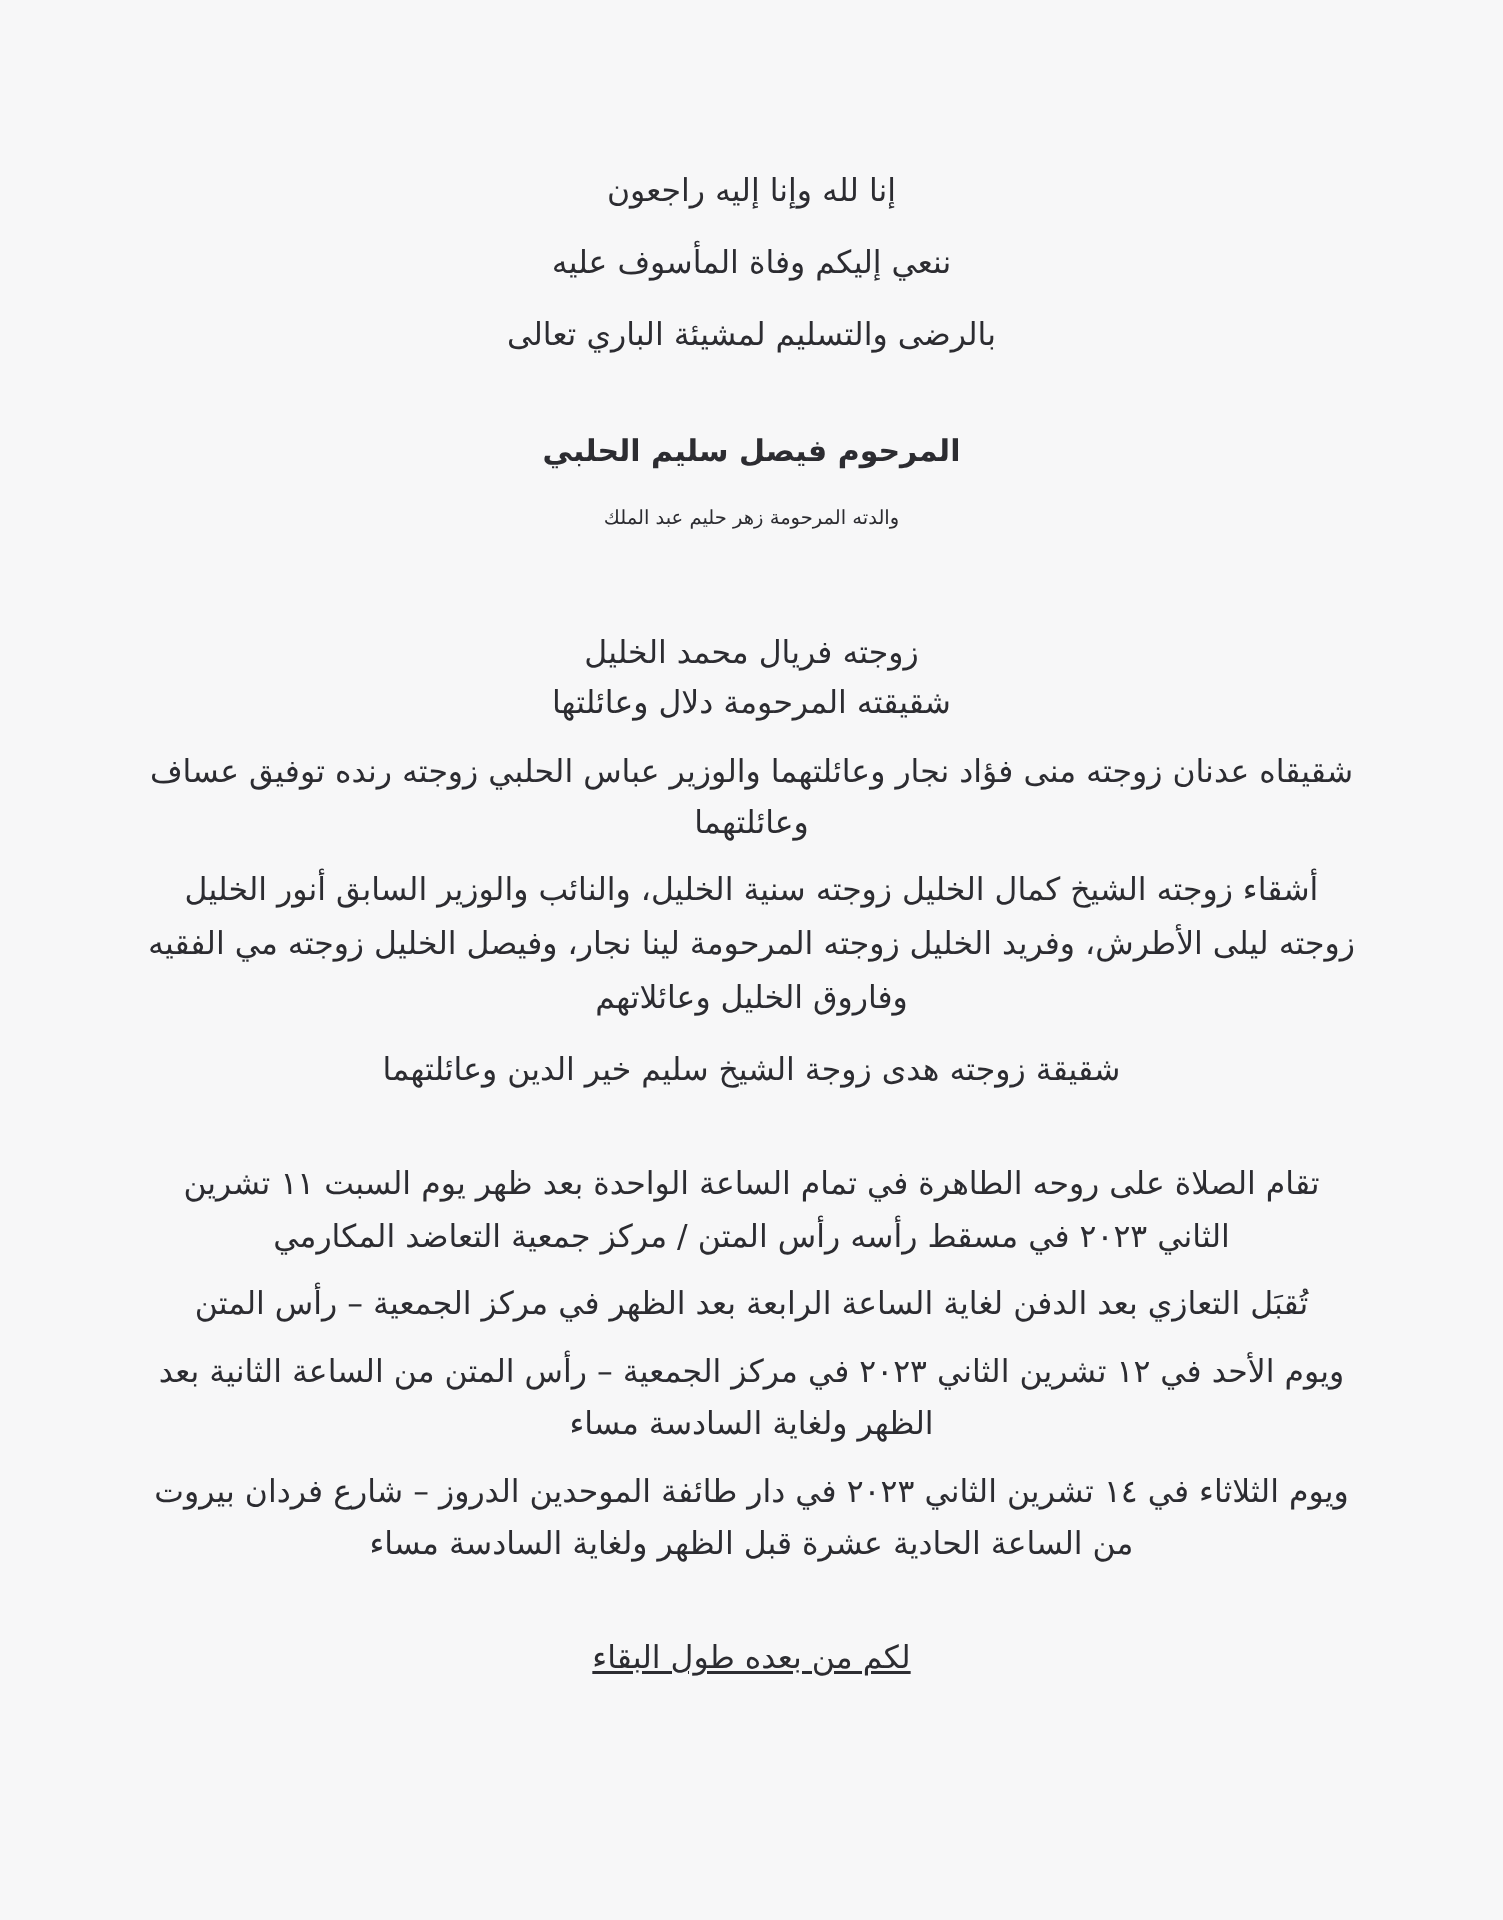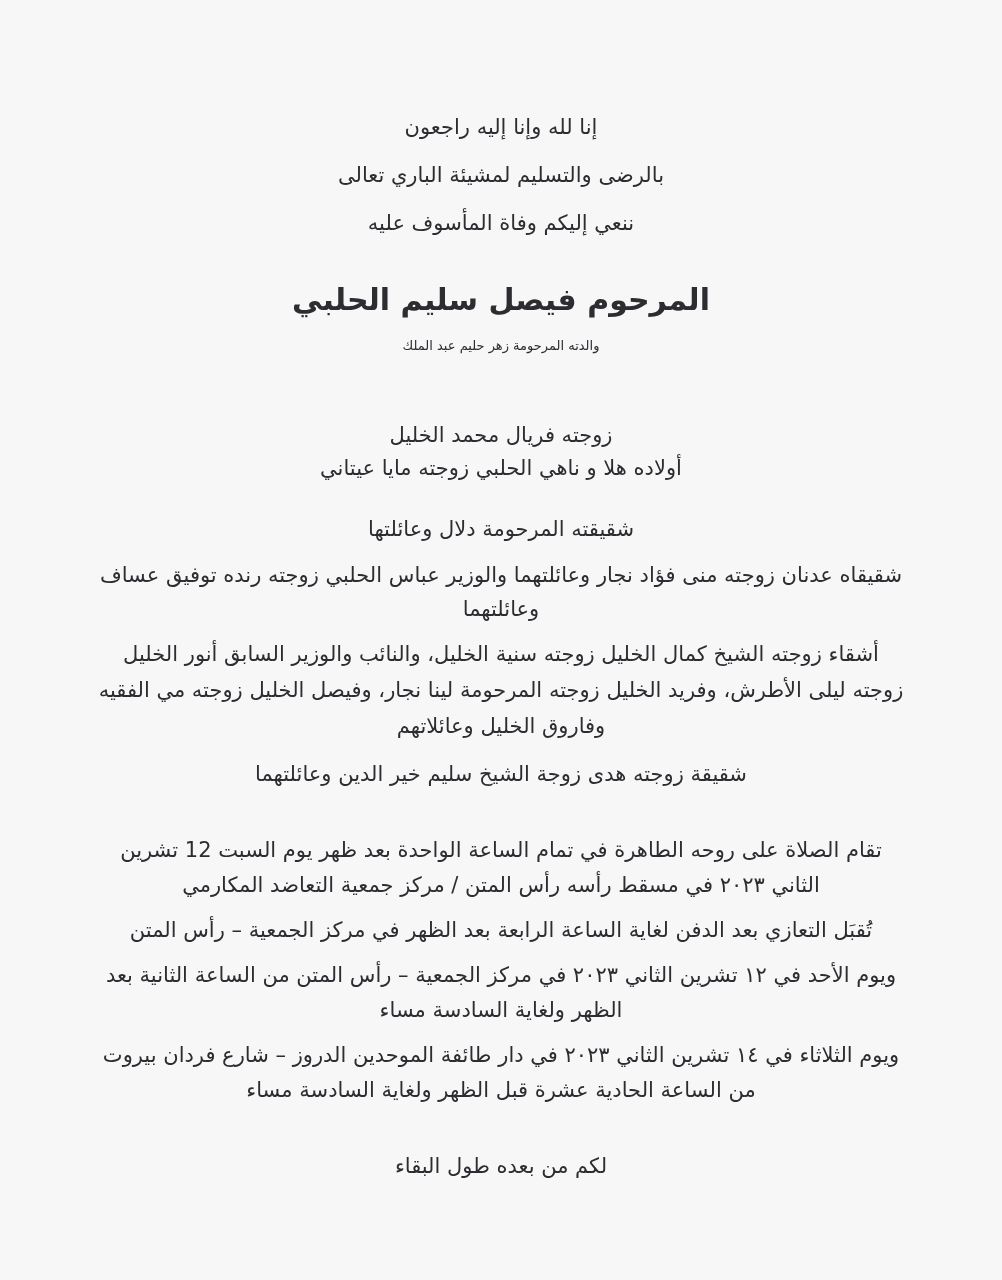--- a/index.html
+++ b/index.html
@@ -28,21 +28,21 @@
     margin: 0 auto;
   }
   .line {
     font-size: 21px;
     line-height: 31px;
     margin: 0 auto 17px auto;
     letter-spacing: 0;
   }
   .opening .line { margin-bottom: 17px; }
   .deceased-name {
-    font-size: 30px;
+    font-size: 20px;
     font-weight: bold;
     line-height: 38px;
     margin: 42px auto 14px auto;
   }
   .mother-line {
     font-size: 13px;
     line-height: 26px;
     margin: 0 auto 60px auto;
   }
   .family-group { margin-bottom: 0; }
@@ -68,49 +68,49 @@
   .arr-line {
     font-size: 21px;
     line-height: 35px;
     max-width: 810px;
     margin: 0 auto 10px auto;
   }
   .closing-line {
     font-size: 21px;
     line-height: 32px;
     margin-top: 42px;
+    text-decoration: underline;
   }
 </style>
 </head>
 <body>
 
 <div class="page">
   <div class="doc">
 
     <div class="opening">
       <p class="line">إنا لله وإنا إليه راجعون</p>
+      <p class="line">ننعي إليكم وفاة المأسوف عليه</p>
       <p class="line">بالرضى والتسليم لمشيئة الباري تعالى</p>
-      <p class="line">ننعي إليكم وفاة المأسوف عليه</p>
     </div>
 
     <h1 class="deceased-name">المرحوم فيصل سليم الحلبي</h1>
 
     <p class="mother-line">والدته المرحومة زهر حليم عبد الملك</p>
 
     <div class="family-group">
       <p class="fam-line fam-wife">زوجته فريال محمد الخليل</p>
-      <p class="fam-line fam-children">أولاده هلا و ناهي الحلبي زوجته مايا عيتاني</p>
       <p class="fam-line fam-sister">شقيقته المرحومة دلال وعائلتها</p>
       <p class="fam-line fam-brothers">شقيقاه عدنان زوجته منى فؤاد نجار وعائلتهما والوزير عباس الحلبي زوجته رنده توفيق عساف وعائلتهما</p>
       <p class="fam-line fam-inlaws">أشقاء زوجته الشيخ كمال الخليل زوجته سنية الخليل، والنائب والوزير السابق أنور الخليل زوجته ليلى الأطرش، وفريد الخليل زوجته المرحومة لينا نجار، وفيصل الخليل زوجته مي الفقيه وفاروق الخليل وعائلاتهم</p>
       <p class="fam-line fam-sisterinlaw">شقيقة زوجته هدى زوجة الشيخ سليم خير الدين وعائلتهما</p>
     </div>
 
     <div class="arrangements">
-      <p class="arr-line">تقام الصلاة على روحه الطاهرة في تمام الساعة الواحدة بعد ظهر يوم السبت 12 تشرين الثاني  ٢٠٢٣  في مسقط رأسه رأس المتن / مركز جمعية التعاضد المكارمي</p>
+      <p class="arr-line">تقام الصلاة على روحه الطاهرة في تمام الساعة الواحدة بعد ظهر يوم السبت ١١ تشرين الثاني  ٢٠٢٣  في مسقط رأسه رأس المتن / مركز جمعية التعاضد المكارمي</p>
       <p class="arr-line">تُقبَل التعازي بعد الدفن لغاية الساعة الرابعة بعد الظهر في مركز الجمعية – رأس المتن</p>
       <p class="arr-line">ويوم الأحد في ١٢ تشرين الثاني ٢٠٢٣ في مركز الجمعية – رأس المتن من الساعة الثانية بعد الظهر ولغاية السادسة مساء</p>
       <p class="arr-line">ويوم الثلاثاء في ١٤ تشرين الثاني ٢٠٢٣ في دار طائفة الموحدين الدروز – شارع فردان بيروت من الساعة الحادية عشرة قبل الظهر ولغاية السادسة مساء</p>
     </div>
 
     <p class="closing-line">لكم من بعده طول البقاء</p>
 
   </div>
 </div>
 

